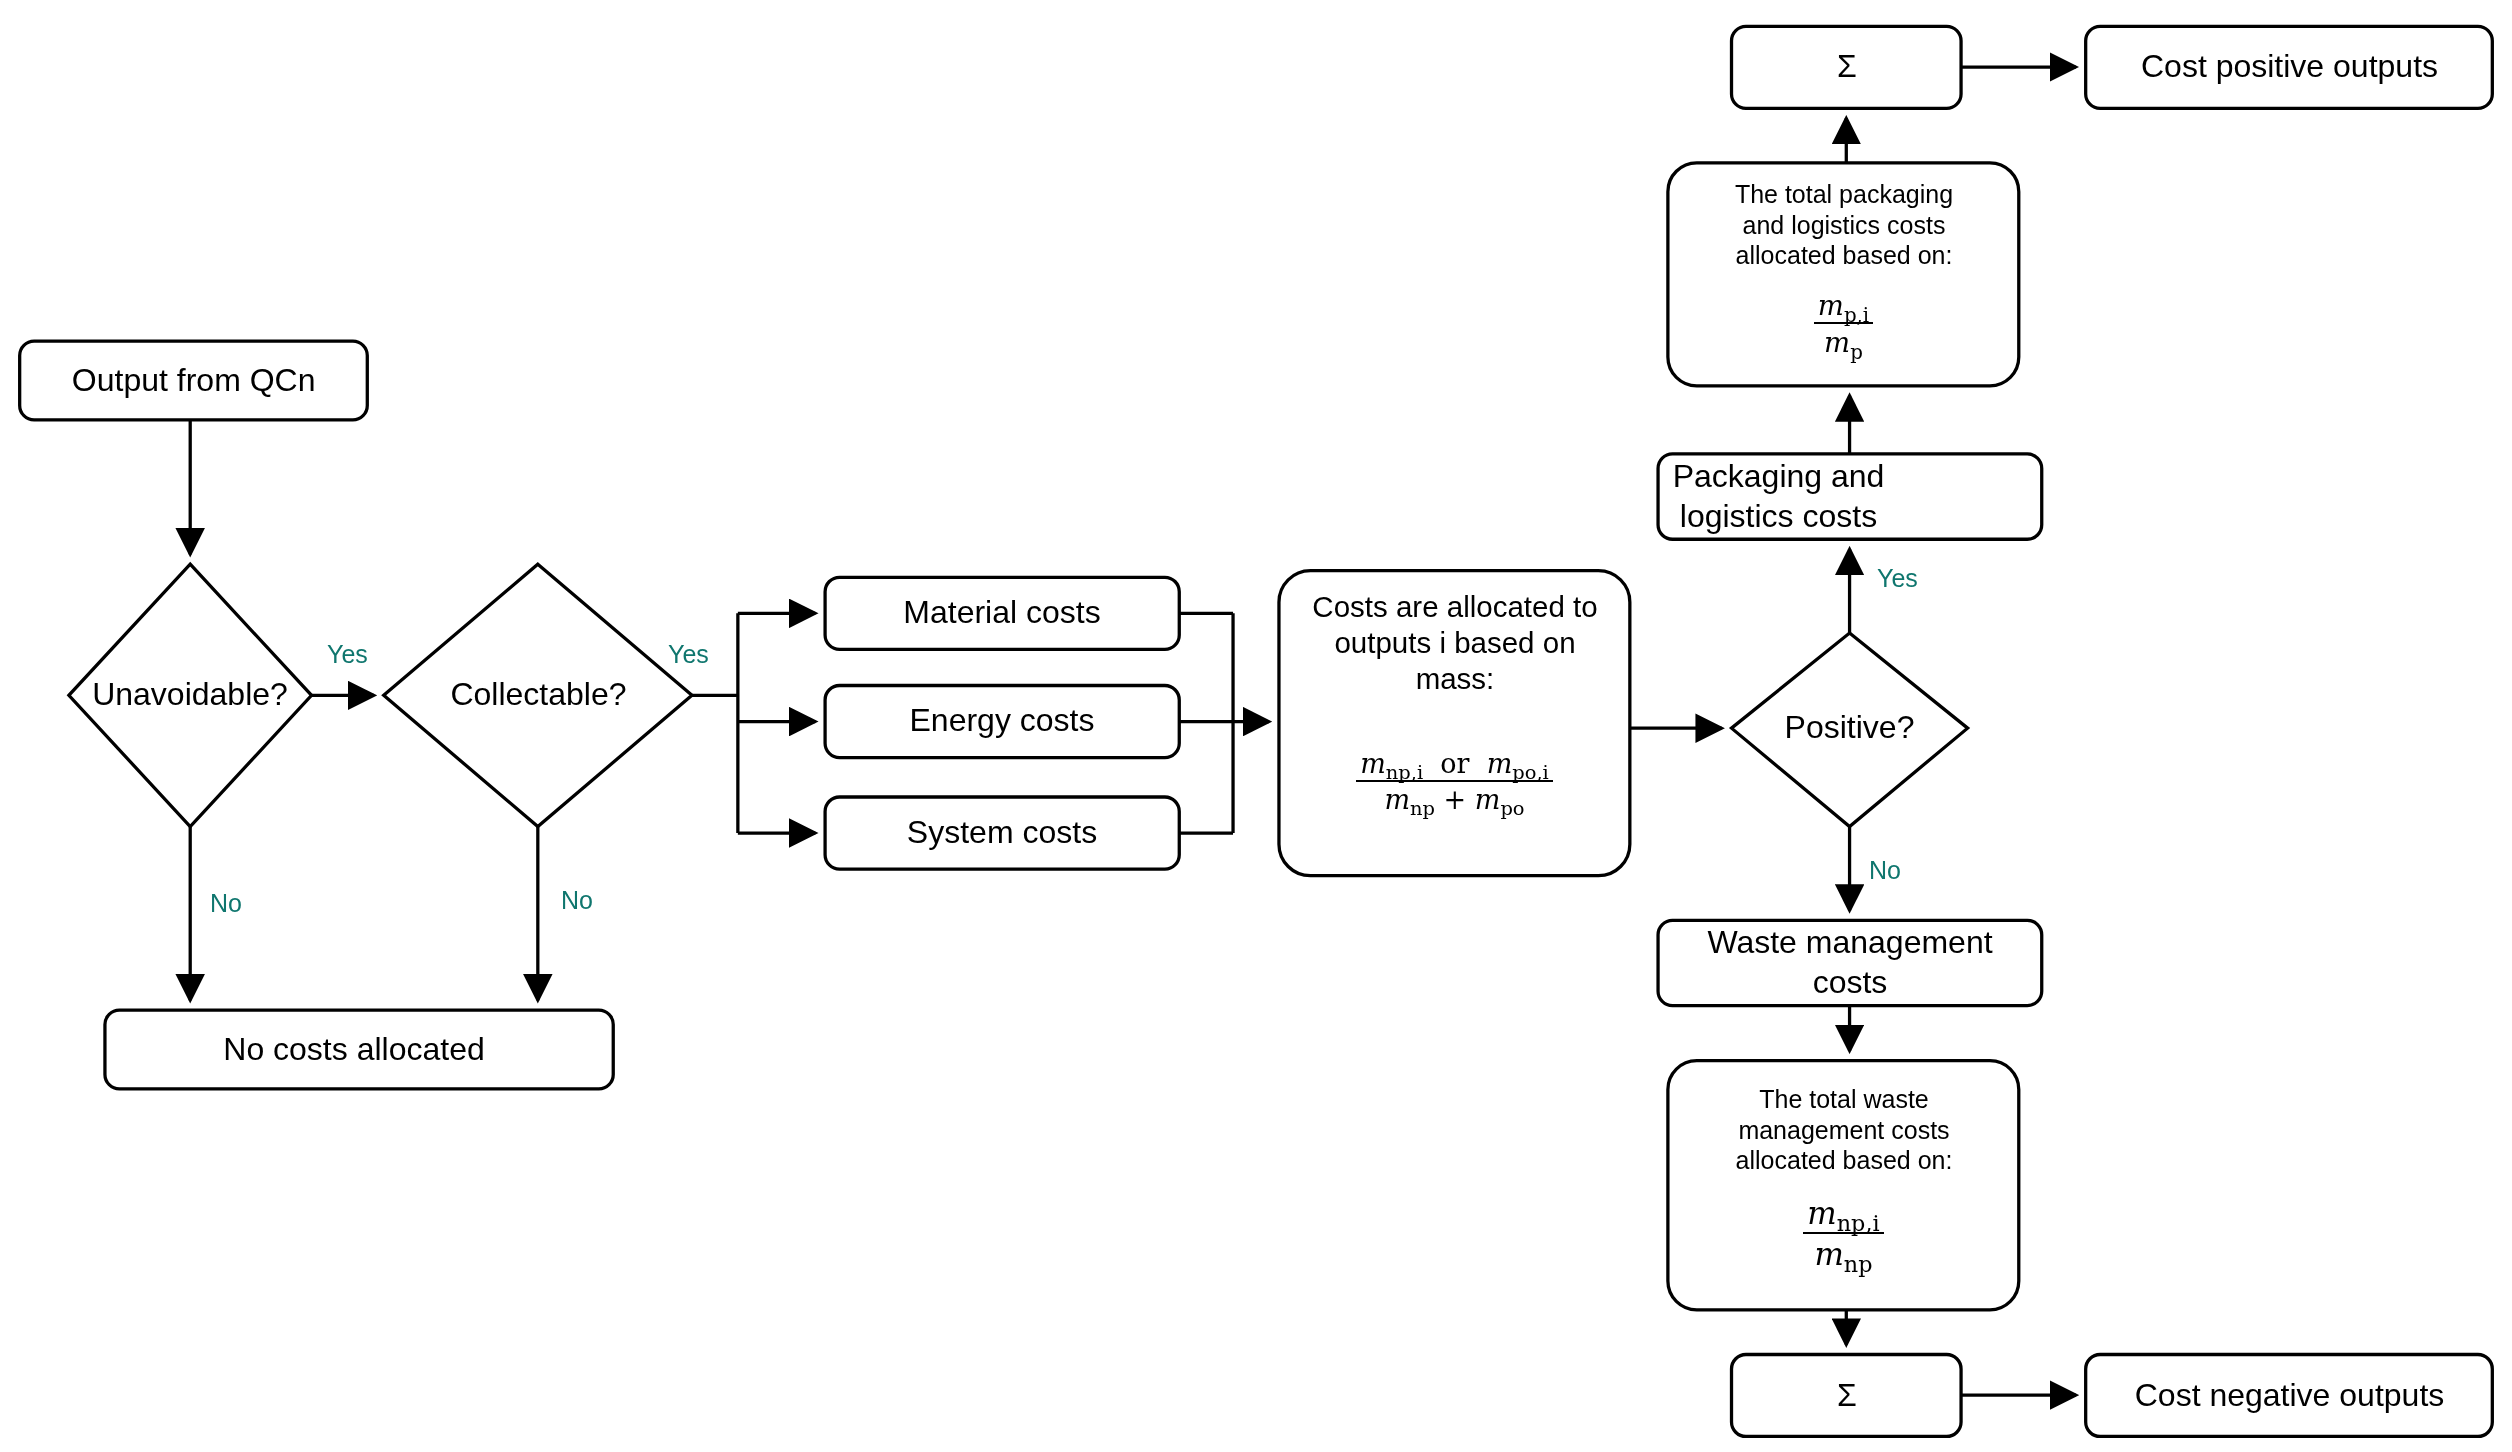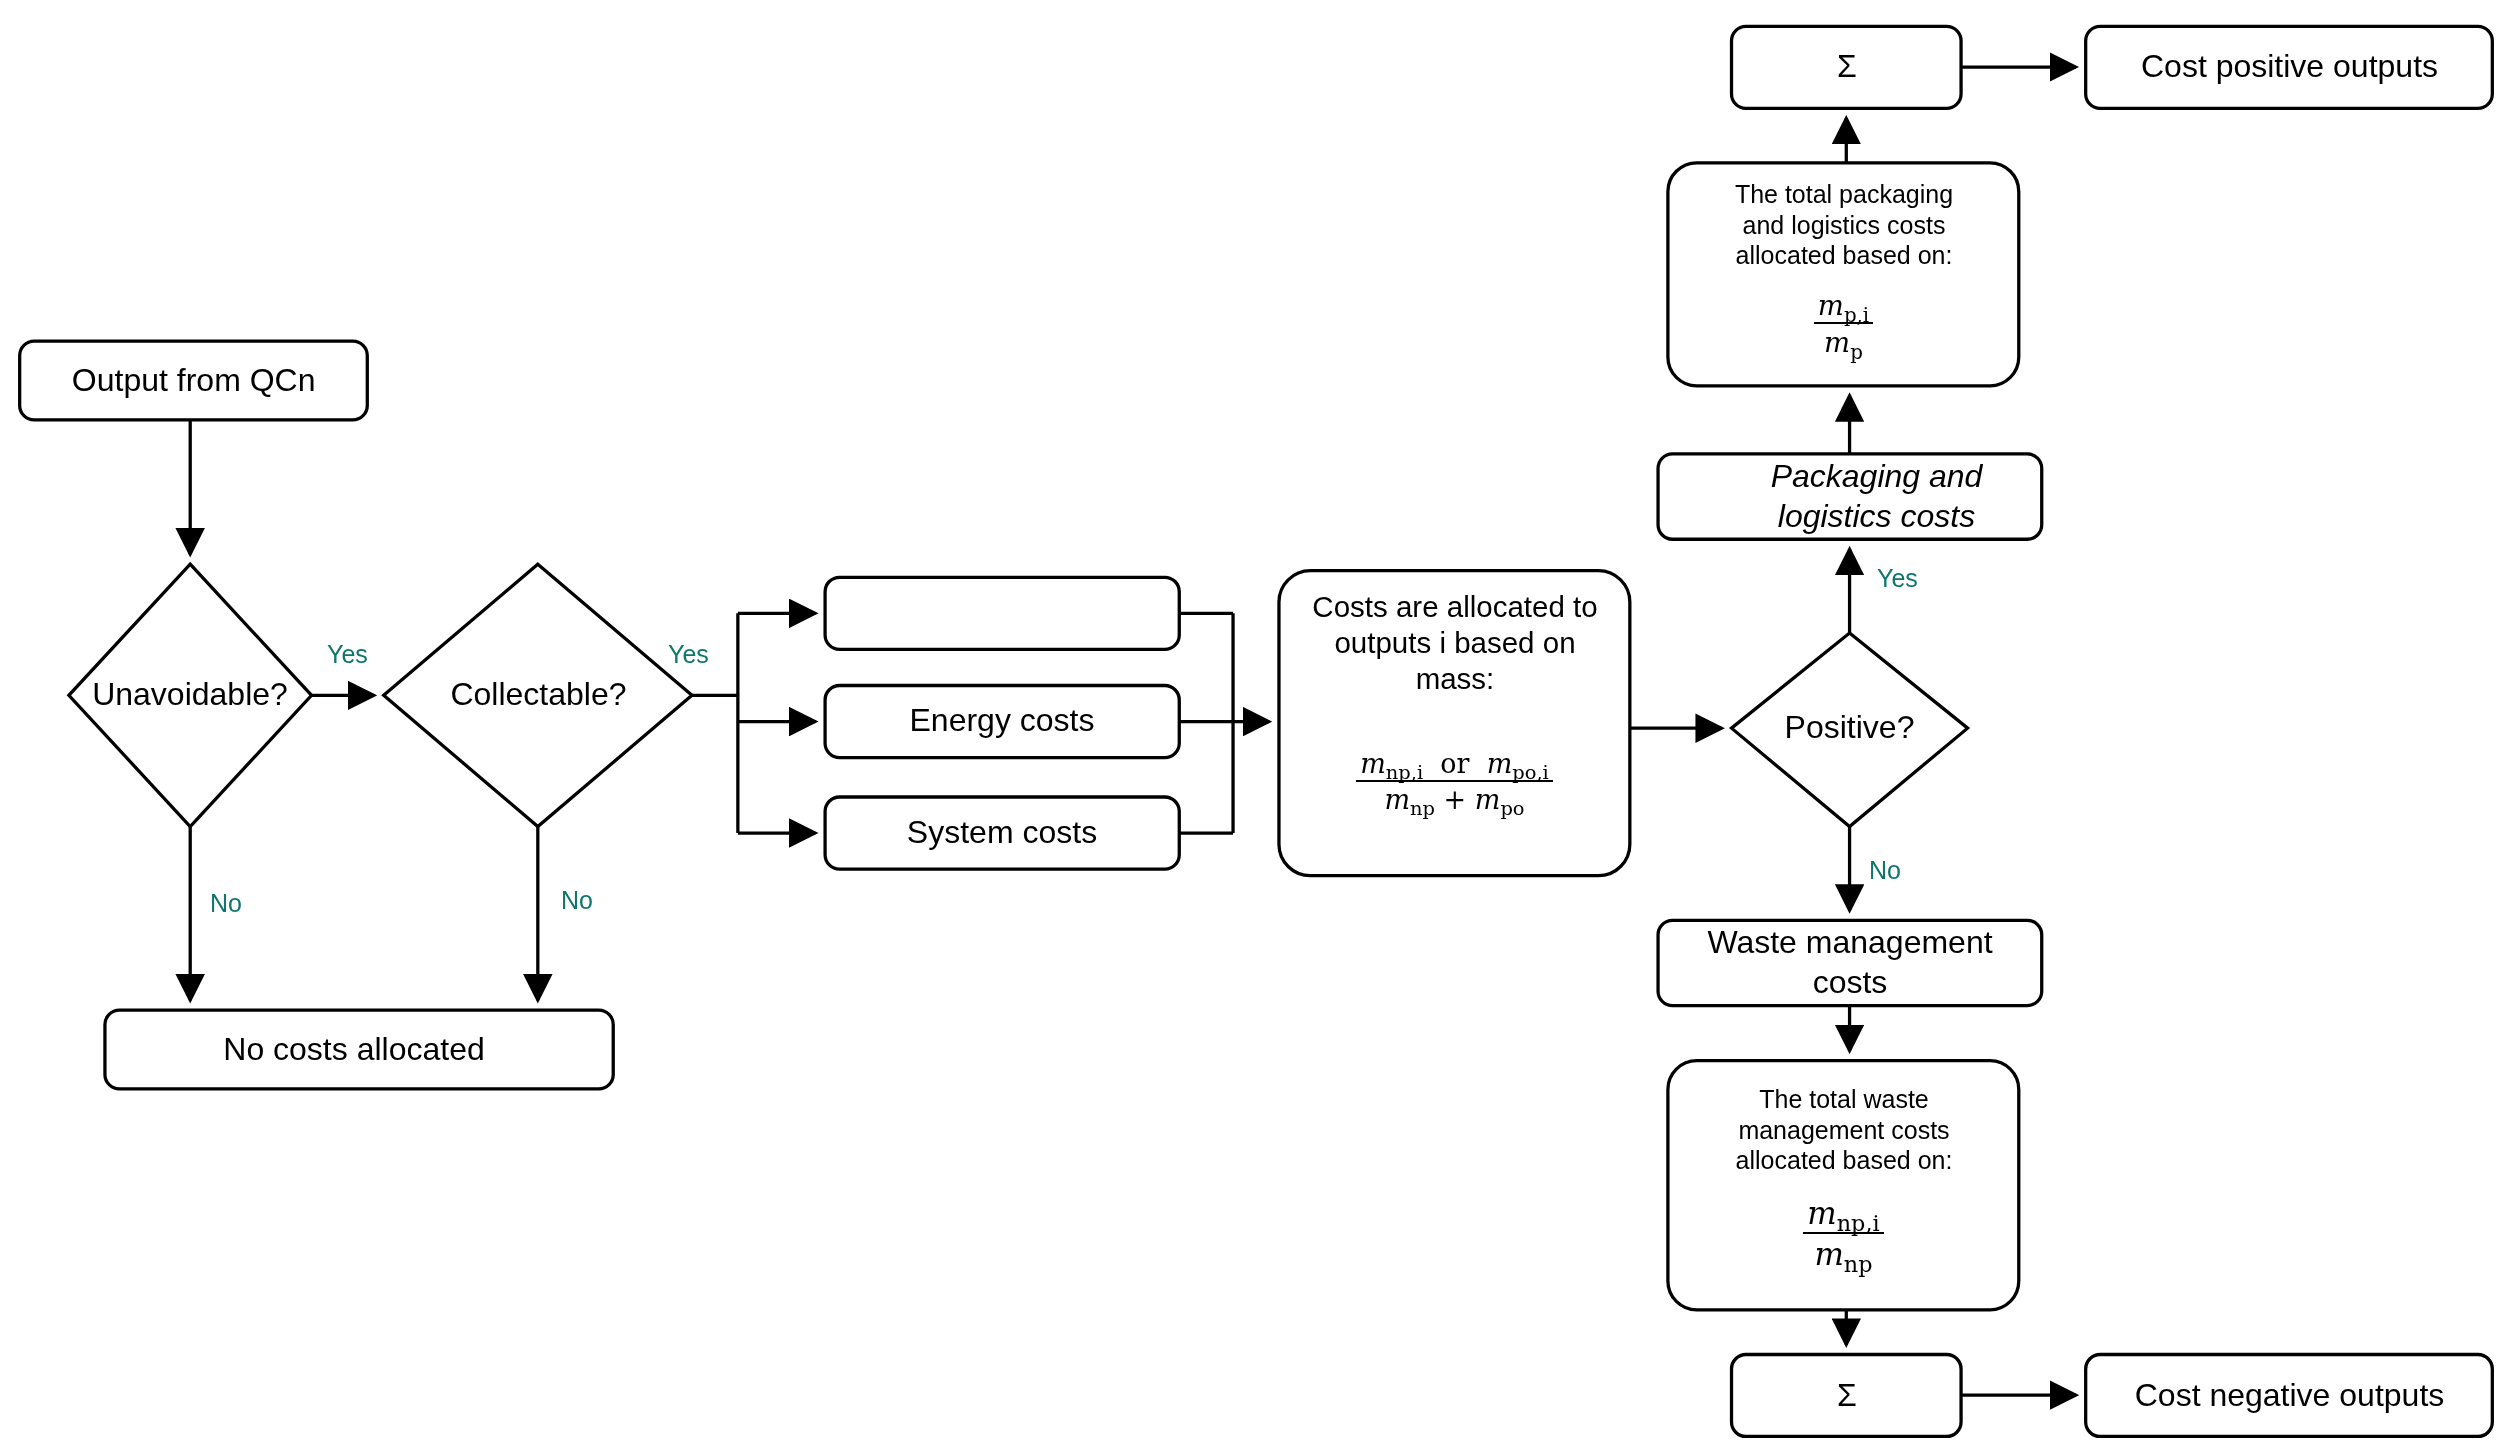--- a/index.html
+++ b/index.html
@@ -167,20 +167,21 @@
   </svg>
 
   <div class="node-label fs-big" style="left:19.7px; top:341px; width:348px; height:79px;">Output from QCn</div>
 
   <div class="node-label fs-big" style="left:62px; top:670px; width:256px; height:50px;">Unavoidable?</div>
 
   <div class="node-label fs-big" style="left:394px; top:670px; width:289px; height:50px;">Collectable?</div>
 
   <div class="node-label fs-big" style="left:100px; top:1010px; width:508px; height:79px;">No costs allocated</div>
 
+  <div class="node-label fs-big" style="left:825px; top:577px; width:354px; height:72px;">Material costs</div>
 
   <div class="node-label fs-big" style="left:825px; top:797px; width:354px; height:72px;">System costs</div>
 
   <div class="node-label fs-big" style="left:825px; top:685px; width:354px; height:72px;">Energy costs</div>
 
   <div class="node-label fs-mid" style="left:1287px; top:590px; width:336px; height:105px;">Costs are allocated to
 outputs i based on
 mass:</div>
   <div class="formula-wrap" style="left:1279px; top:748px; width:351px;">
     <span class="frac" style="font-size:27px;">
@@ -188,21 +189,21 @@
         <span class="mvar">m</span><span class="msub">np,i</span><span class="mop">&nbsp;&nbsp;</span><span class="mop">or</span><span class="mop">&nbsp;&nbsp;</span><span class="mvar">m</span><span class="msub">po,i</span>
       </span>
       <span class="den">
         <span class="mvar">m</span><span class="msub">np</span><span class="mop">&nbsp;</span><span class="mop">+</span><span class="mop">&nbsp;</span><span class="mvar">m</span><span class="msub">po</span>
       </span>
     </span>
   </div>
 
   <div class="node-label fs-big" style="left:1738px; top:703px; width:223px; height:50px;">Positive?</div>
 
-  <div class="node-label fs-big" style="left:1702px; top:454px; width:349px; height:85px;font-style:italic;">Packaging and
+  <div class="node-label fs-big" style="left:1604px; top:454px; width:349px; height:85px;">Packaging and
 logistics costs</div>
 
   <div class="node-label fs-small" style="left:1675px; top:176px; width:338px; height:98px;">The total packaging
 and logistics costs
 allocated based on:</div>
   <div class="formula-wrap" style="left:1668px; top:289px; width:351px;">
     <span class="frac" style="font-size:27.5px;">
       <span class="num">
         <span class="mvar">m</span><span class="msub">p,i</span>
       </span>

